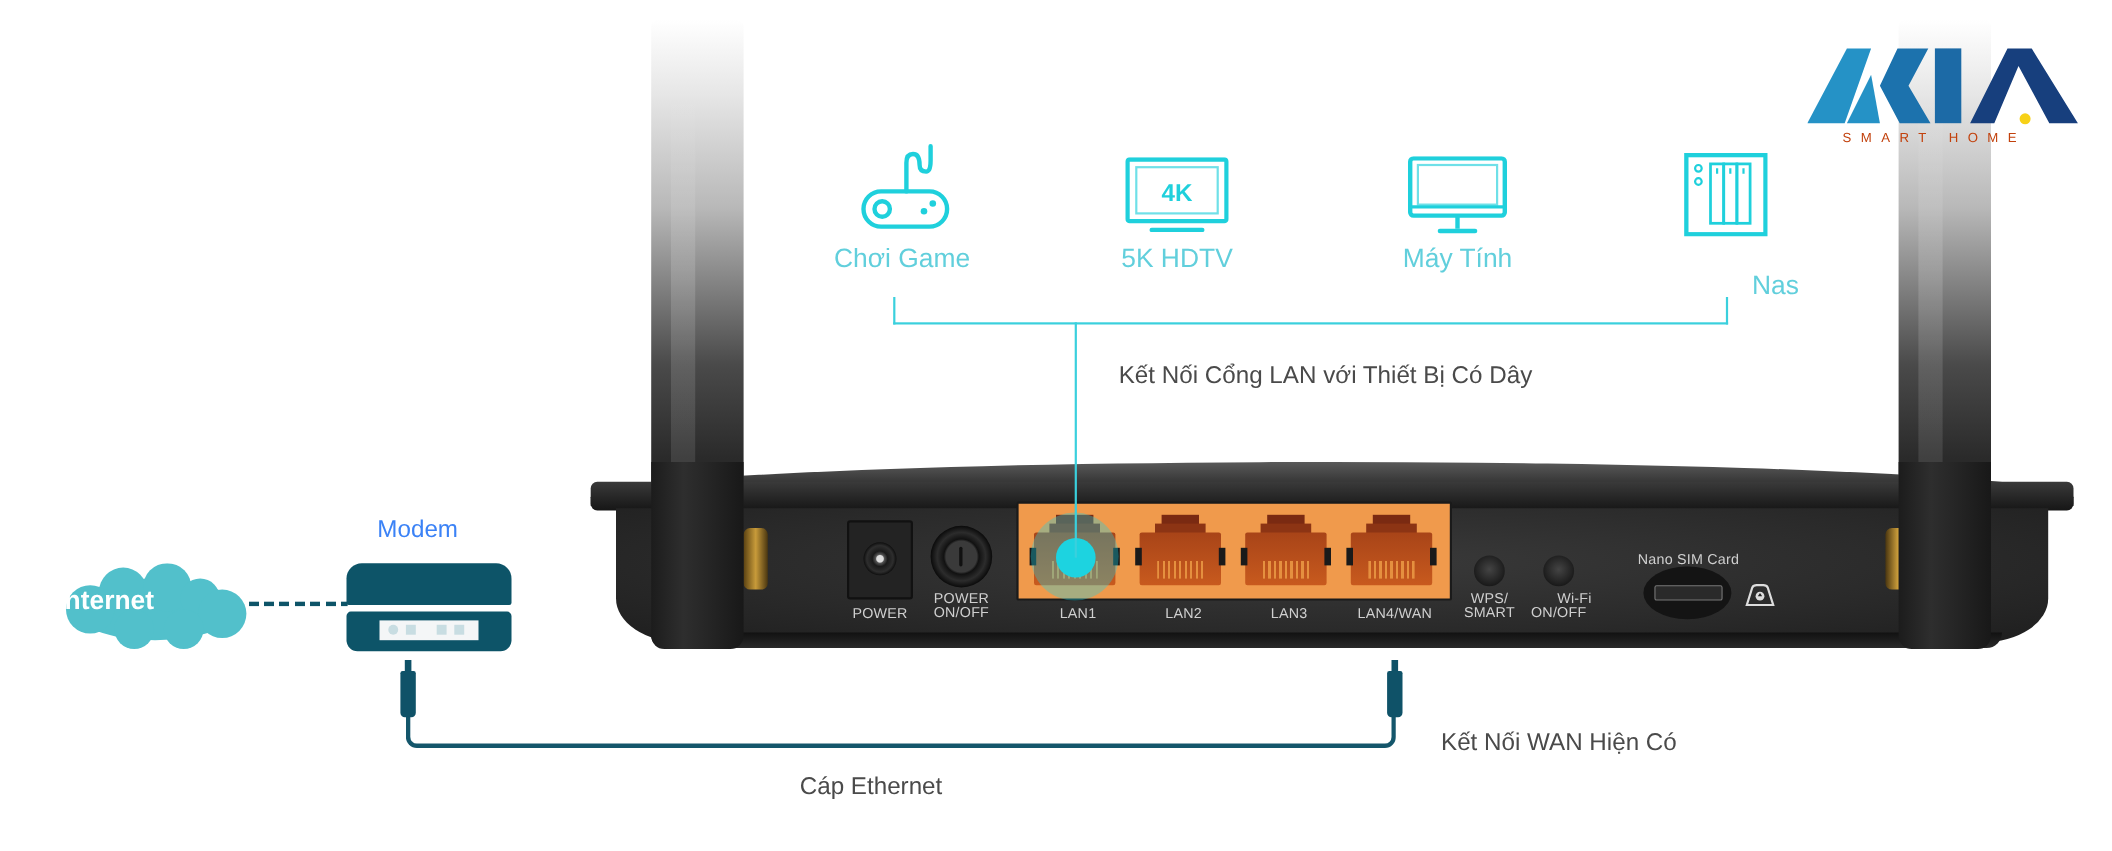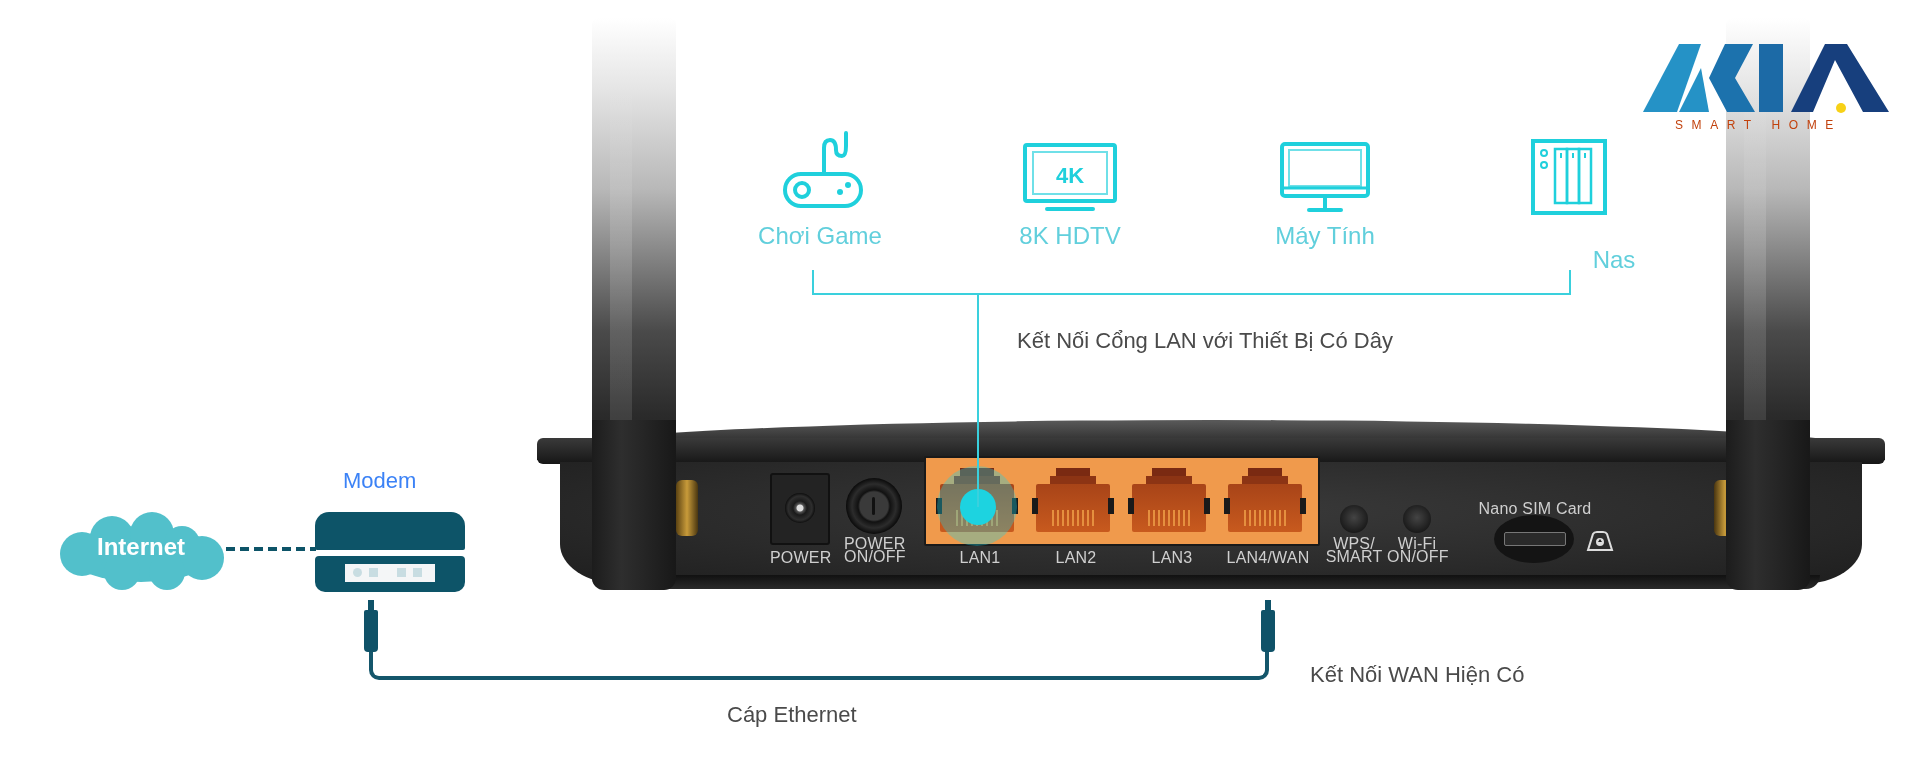--- a/index.html
+++ b/index.html
@@ -33,21 +33,21 @@
     background: radial-gradient(ellipse at 50% 40%, #3a3a3a, #2a2a2a 60%, #1e1e1e);
     border-radius: 0 0 60px 60px / 0 0 40px 40px;
   }
   .router-base {
     position: absolute; left: 600px; top: 575px; width: 1220px; height: 14px;
     background: linear-gradient(to bottom, #111, #2a2a2a);
     border-radius: 0 0 20px 20px;
   }
 
   .port-label {
-    position: absolute; color: #cfcfcf; font-size: 16px; line-height: 12px; text-align: center;
+    position: absolute; color: #cfcfcf; font-size: 13px; line-height: 12px; text-align: center;
     letter-spacing: 0.2px;
   }
 
   .power-jack {
     position: absolute; left: 770px; top: 473px; width: 60px; height: 72px;
     background: #232323; border: 2px solid #111; border-radius: 3px;
   }
   .power-jack .hole {
     position: absolute; left: 13px; top: 18px; width: 30px; height: 30px; border-radius: 50%;
     background: radial-gradient(circle, #ddd 0 3px, #555 4px, #1a1a1a 7px, #2e2e2e 12px, #0e0e0e 15px);
@@ -147,21 +147,21 @@
     position: absolute; left: 315px; top: 556px; width: 150px; height: 36px;
     background: #0d5468; border-radius: 4px 4px 10px 10px;
   }
   .modem-panel {
     position: absolute; left: 345px; top: 564px; width: 90px; height: 18px; background: #f4f6f7;
   }
   .modem-led { position: absolute; top: 4px; width: 9px; height: 9px; background: #c8dde2; }
 
   .cloud { position: absolute; left: 52px; top: 512px; width: 178px; height: 80px; }
   .cloud-text {
-    position: absolute; left: 52px; top: 532px; width: 178px; text-align: center;
+    position: absolute; left: 52px; top: 532px; width: 178px; text-align: left;
     color: #ffffff; font-weight: bold; font-size: 24px; line-height: 30px;
   }
   .dash-line {
     position: absolute; left: 226px; top: 547px; width: 90px; height: 4px;
     background: repeating-linear-gradient(to right, #0d5468 0 9px, transparent 9px 14px);
   }
 
   
   .logo { position: absolute; left: 1643px; top: 38px; width: 250px; height: 96px; }
   .logo-sub {
@@ -236,21 +236,21 @@
   <div class="port-label" style="left:940px; top:552px; width:80px;">LAN1</div>
   <div class="port-label" style="left:1036px; top:552px; width:80px;">LAN2</div>
   <div class="port-label" style="left:1132px; top:552px; width:80px;">LAN3</div>
   <div class="port-label" style="left:1218px; top:552px; width:100px;text-align:center;">LAN4/WAN</div>
 
   <div class="round-btn" style="left:1340px; top:505px;"></div>
   <div class="port-label" style="left:1324px; top:538px; width:60px;">WPS/</div>
   <div class="port-label" style="left:1324px; top:551px; width:60px;">SMART</div>
 
   <div class="round-btn" style="left:1403px; top:505px;"></div>
-  <div class="port-label" style="left:1387px; top:538px; width:60px;">Wi-Fi</div>
+  <div class="port-label" style="left:1387px; top:538px; width:60px;text-align:right;">Wi-Fi</div>
   <div class="port-label" style="left:1387px; top:551px; width:60px;">ON/OFF</div>
 
   <div class="port-label" style="left:1470px; top:503px; width:130px;">Nano SIM Card</div>
   <div class="sim-slot"></div>
   <svg class="sim-icon" viewBox="0 0 30 22">
     <path d="M3 20 L8 4 Q9 2 12 2 L18 2 Q21 2 22 4 L27 20 Z" fill="none" stroke="#ddd" stroke-width="2"></path>
     <circle cx="15" cy="12" r="4" fill="#ddd"></circle>
     <path d="M15 9 L13 12 L17 12 Z" fill="#222"></path>
   </svg>
 </div>
@@ -265,21 +265,21 @@
   <circle cx="68" cy="55" r="3" fill="#1fd0dc"></circle>
 </svg>
 <div class="device-label" style="left:710px; top:222px;">Chơi Game</div>
 
 <svg class="device-icon" style="left:1023px; top:143px;" width="94" height="72" viewBox="0 0 94 72">
   <rect x="2" y="2" width="90" height="56" rx="2" fill="none" stroke="#1fd0dc" stroke-width="4"></rect>
   <rect x="10" y="9" width="74" height="42" fill="none" stroke="#6fe0e8" stroke-width="2"></rect>
   <text x="47" y="40" text-anchor="middle" font-family="Liberation Sans, sans-serif" font-weight="bold" font-size="22" fill="#1fd0dc">4K</text>
   <rect x="22" y="64" width="50" height="4" rx="2" fill="#1fd0dc"></rect>
 </svg>
-<div class="device-label" style="left:960px; top:222px;">8K HDTV</div>
+<div class="device-label" style="left:960px; top:222px;">5K HDTV</div>
 
 <svg class="device-icon" style="left:1280px; top:142px;" width="90" height="74" viewBox="0 0 90 74">
   <rect x="2" y="2" width="86" height="52" rx="3" fill="none" stroke="#1fd0dc" stroke-width="4"></rect>
   <rect x="9" y="8" width="72" height="36" fill="none" stroke="#6fe0e8" stroke-width="2"></rect>
   <line x1="2" y1="46" x2="88" y2="46" stroke="#1fd0dc" stroke-width="3"></line>
   <line x1="45" y1="54" x2="45" y2="66" stroke="#1fd0dc" stroke-width="4"></line>
   <line x1="29" y1="68" x2="61" y2="68" stroke="#1fd0dc" stroke-width="4" stroke-linecap="round"></line>
 </svg>
 <div class="device-label" style="left:1215px; top:222px;">Máy Tính</div>
 

